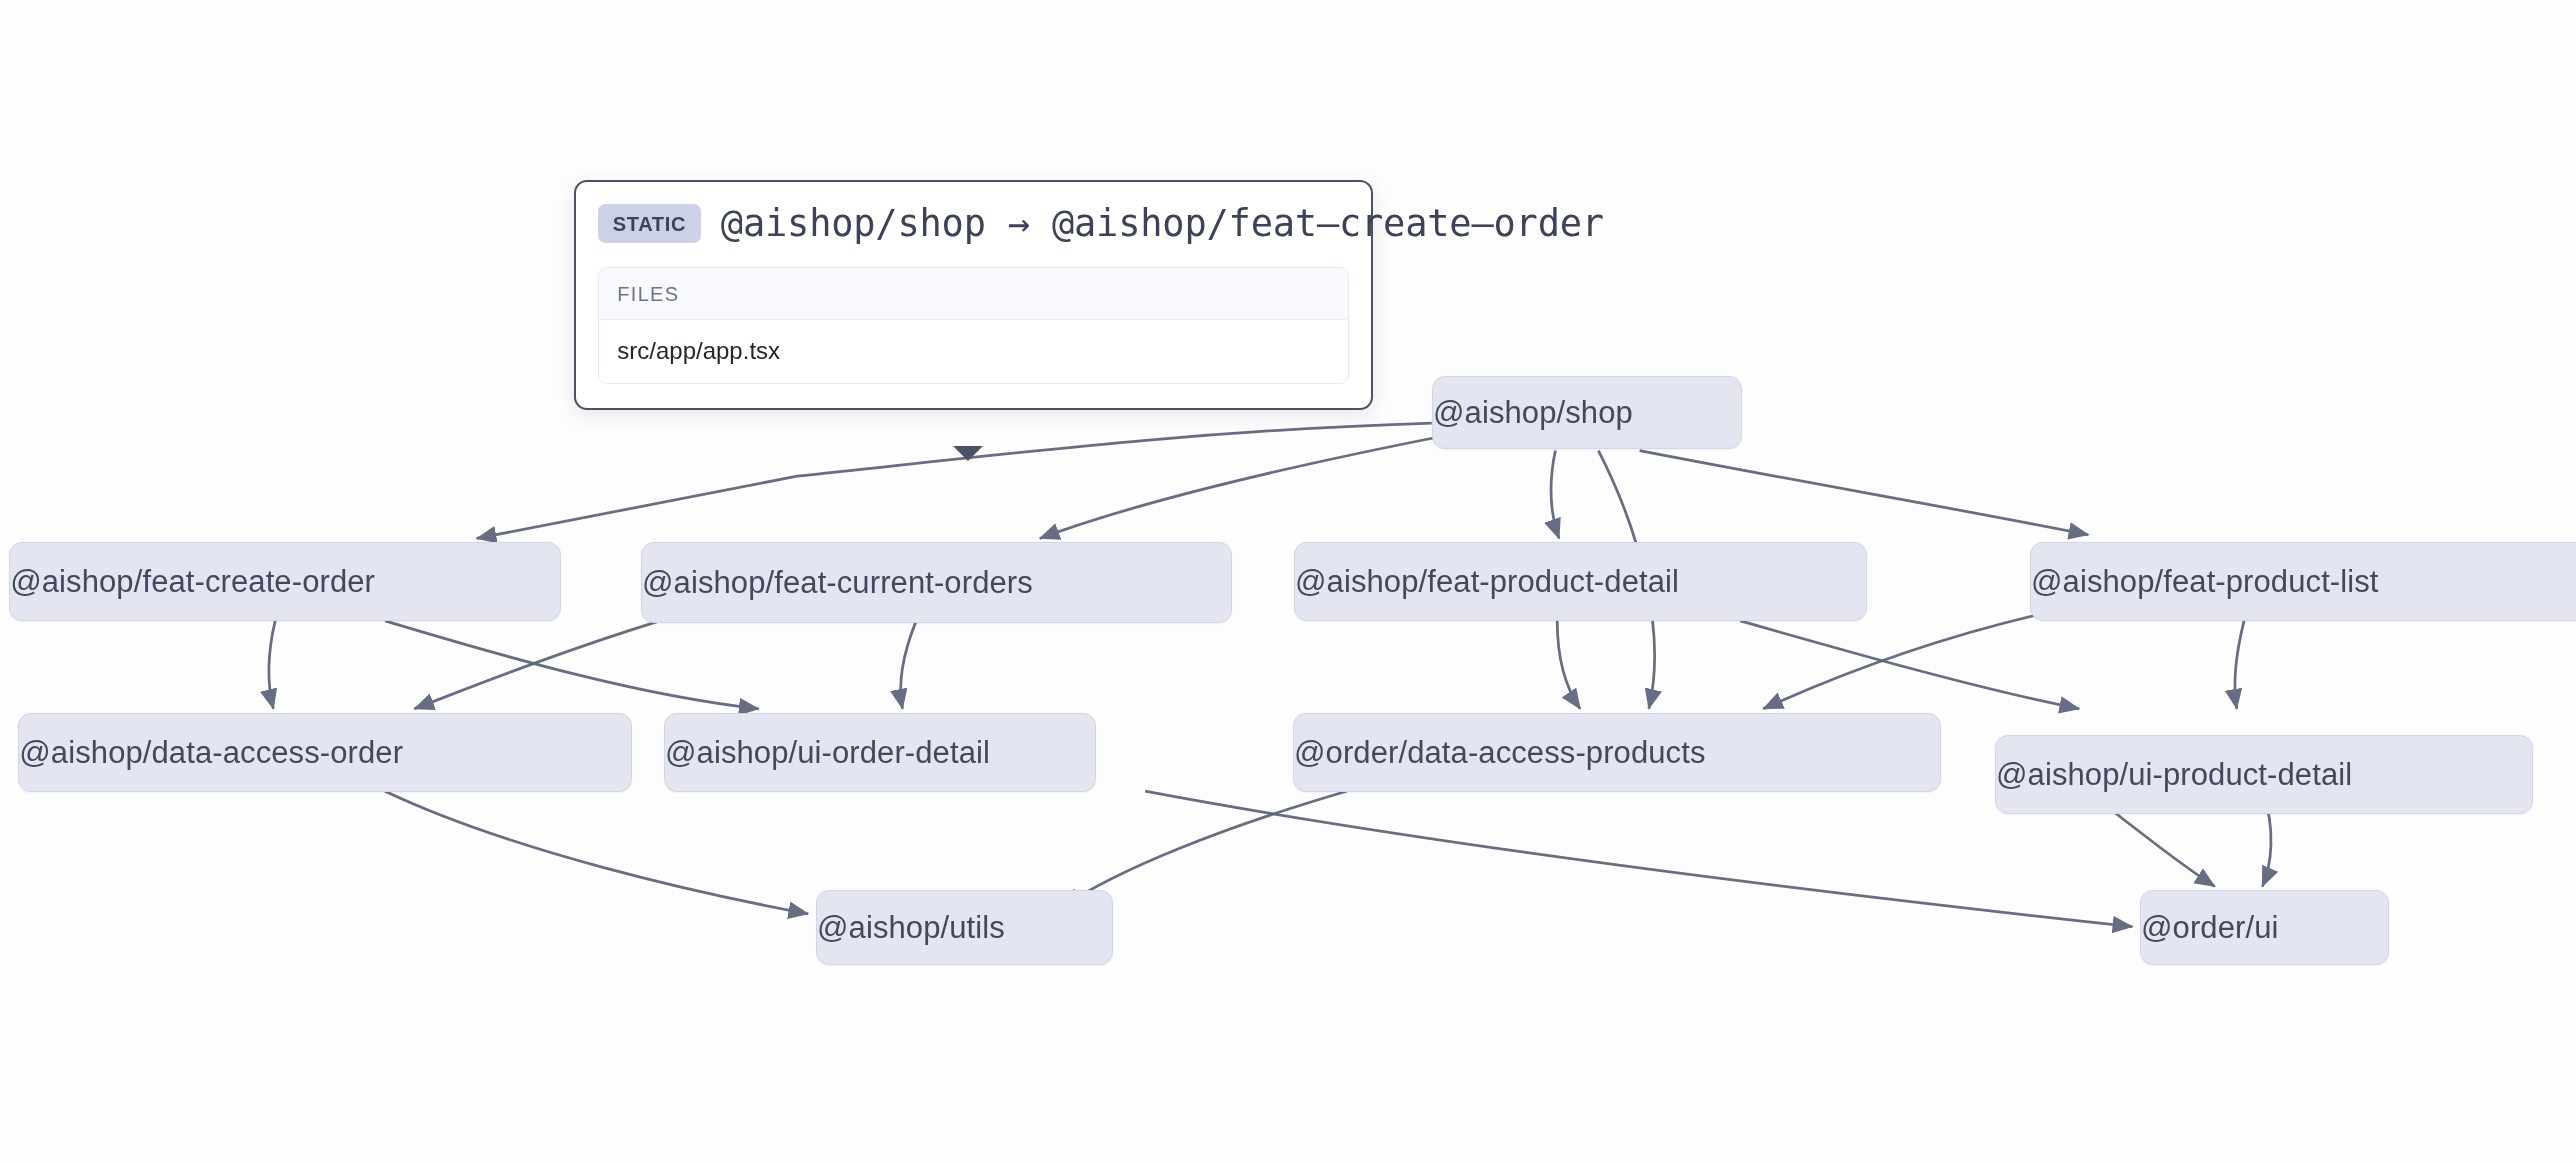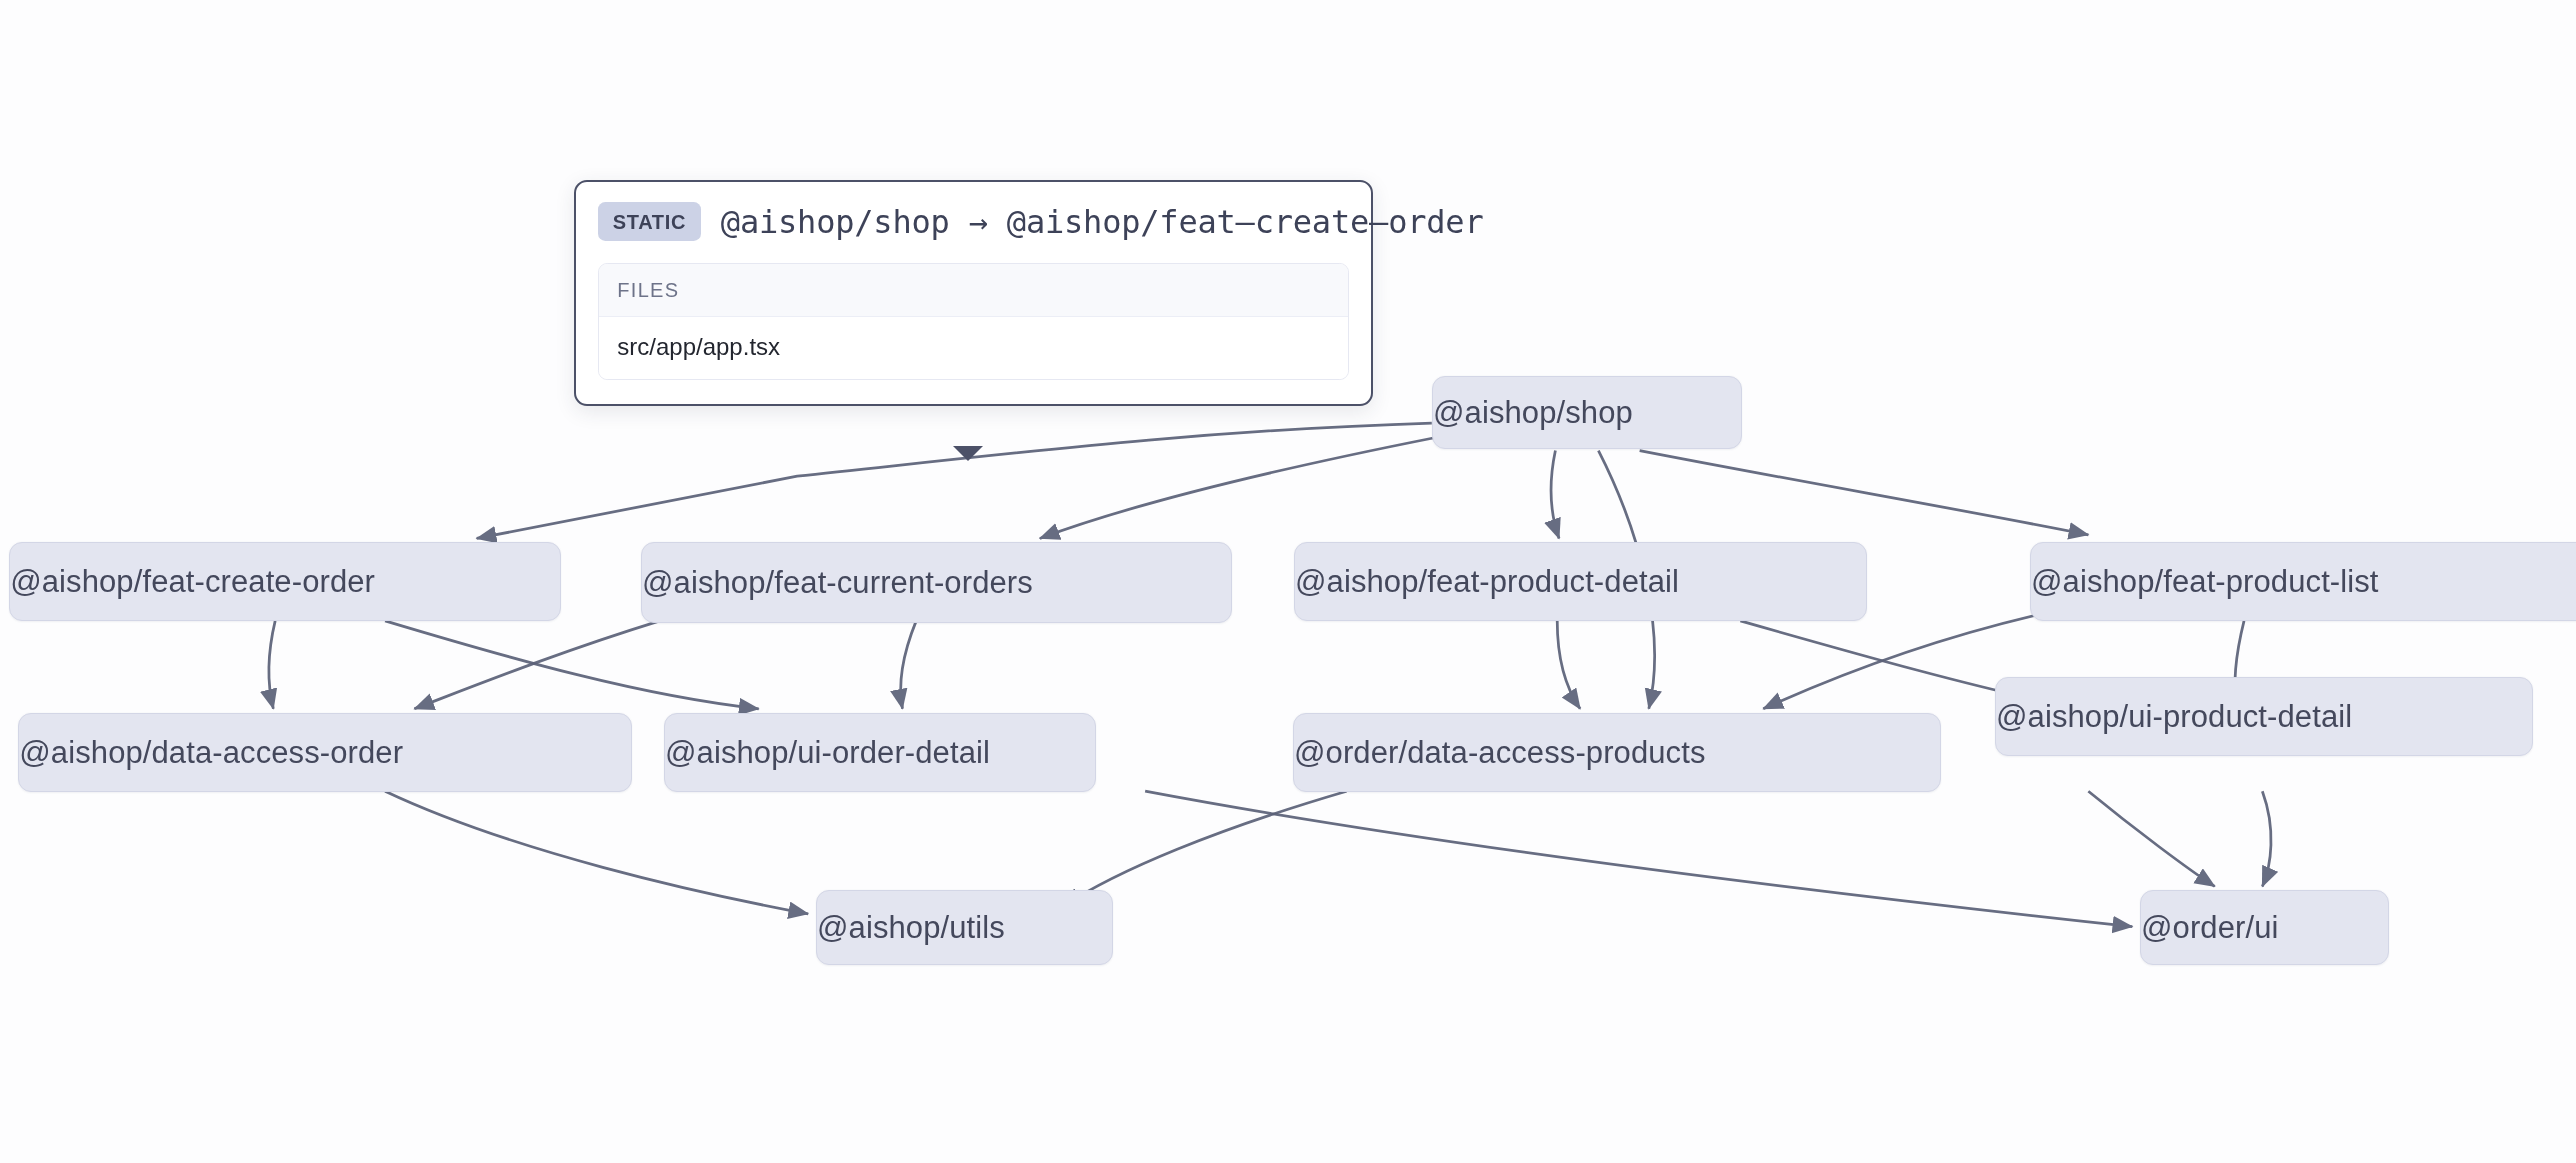--- a/index.html
+++ b/index.html
@@ -94,21 +94,21 @@
     border-radius: 7.3px;
     font-size: 20px;
     font-weight: 700;
     letter-spacing: 0.7px;
     padding: 10px 14.7px 9.2px 14.7px;
     line-height: 1;
     white-space: nowrap;
   }
   .tt-title {
     font-family: "DejaVu Sans Mono", "Liberation Mono", monospace;
-    font-size: 32px;
+    font-size: 37px;
     color: #3d4258;
     white-space: nowrap;
     letter-spacing: -0.2px;
   }
   .tt-files {
     border: 0.9px solid #e6e8f2;
     border-radius: 9.2px;
     overflow: hidden;
     background: #ffffff;
   }
@@ -179,21 +179,21 @@
       </div>
       <div class="node" style="left: 18.3px; top: 713px; width: 614px; height: 79px;">
         <span class="node-label">@aishop/data-access-order</span>
       </div>
       <div class="node" style="left: 664px; top: 713px; width: 432px; height: 79px;">
         <span class="node-label">@aishop/ui-order-detail</span>
       </div>
       <div class="node" style="left: 1293px; top: 713px; width: 648px; height: 79px;">
         <span class="node-label">@order/data-access-products</span>
       </div>
-      <div class="node" style="left: 1995px; top: 677px; width: 538px; height: 79px;">
+      <div class="node" style="left: 1995px; top: 735px; width: 538px; height: 79px;">
         <span class="node-label">@aishop/ui-product-detail</span>
       </div>
       <div class="node" style="left: 816px; top: 890px; width: 297px; height: 75px;">
         <span class="node-label">@aishop/utils</span>
       </div>
       <div class="node" style="left: 2140px; top: 890px; width: 249px; height: 75px;">
         <span class="node-label">@order/ui</span>
       </div>
     </div>
 

